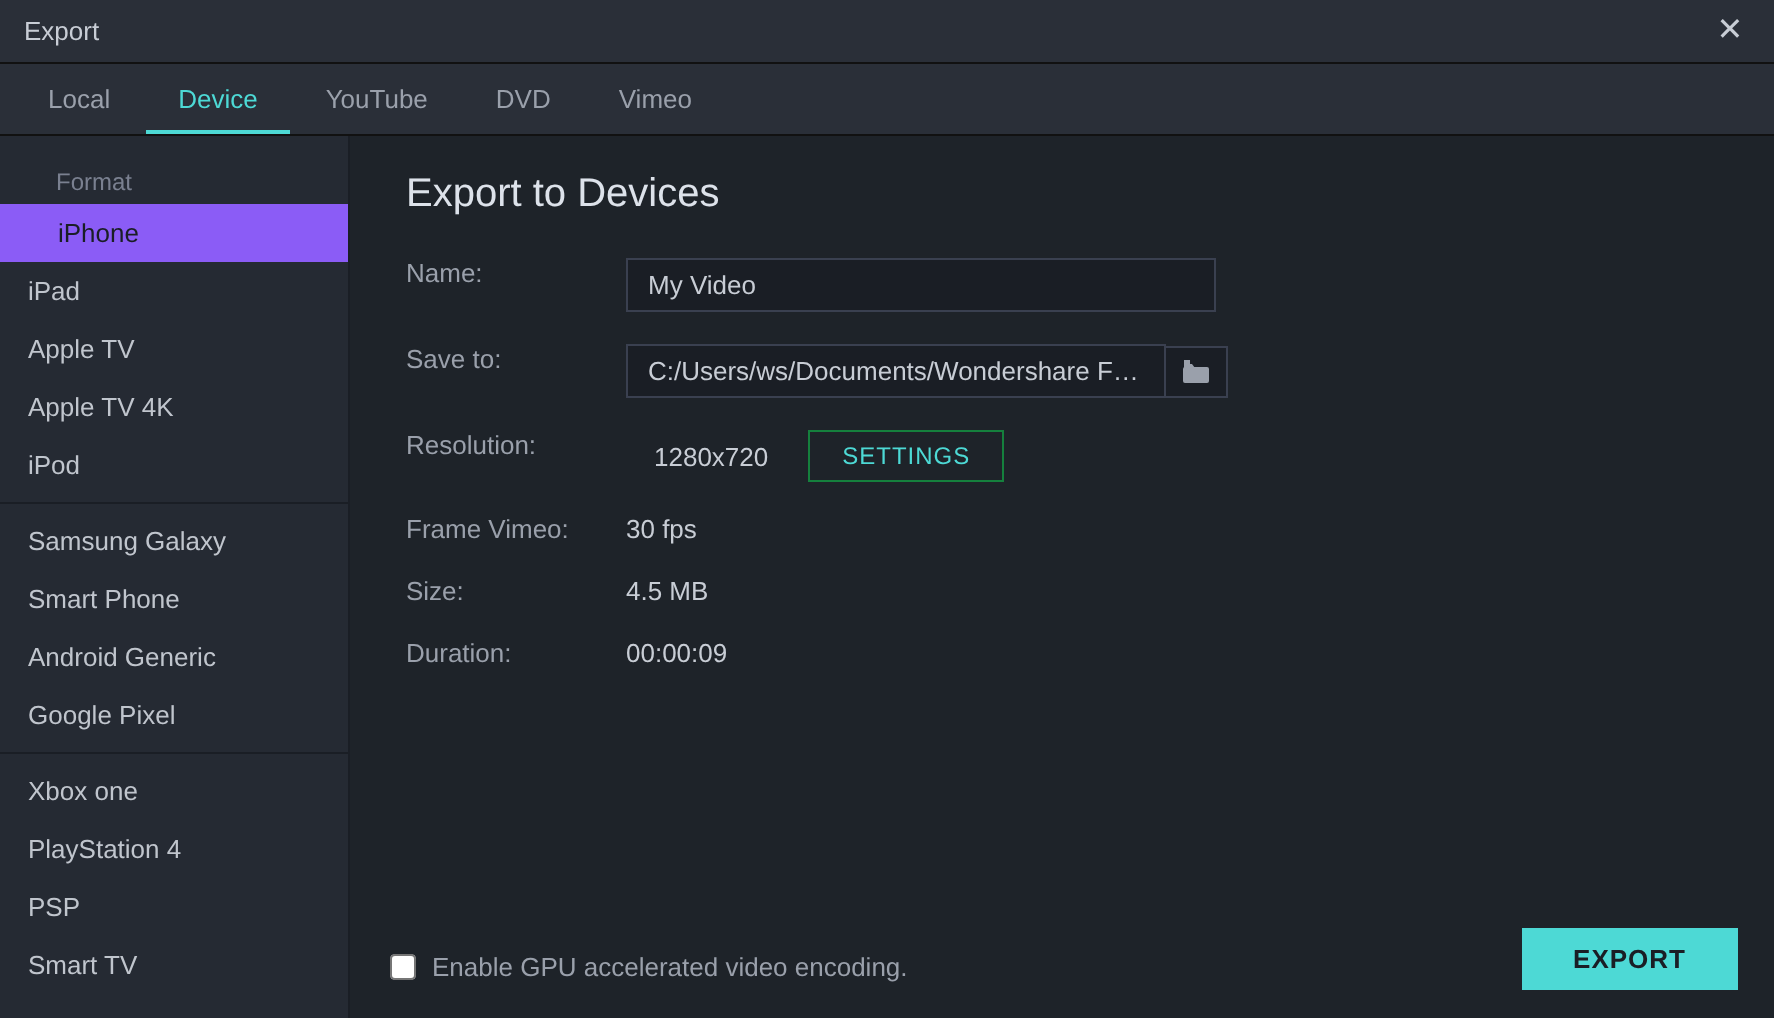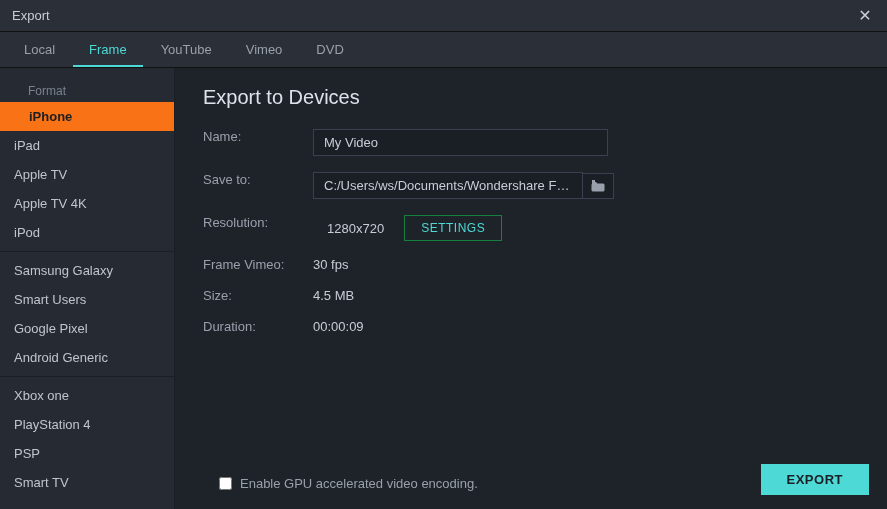--- a/index.html
+++ b/index.html
@@ -84,23 +84,23 @@
       text-transform: none;
     }
     .sidebar-item {
       padding: 7px 14px;
       cursor: pointer;
       color: #c0c5cd;
       font-size: 13px;
       border-radius: 0;
     }
     .sidebar-item.active {
-      background: #f97316;
+      background: #8b5cf6;
       color: #1a1e25;
-      font-weight: 700;
+      font-weight: 400;
       padding-left: 29px;
     }
 
     
     .content {
       flex: 1;
       padding: 18px 28px;
       position: relative;
     }
     .content-title {
@@ -182,21 +182,21 @@
       font-size: 12px;
       cursor: pointer;
       letter-spacing: 0.5px;
       text-transform: uppercase;
     }
 
     
     .checkbox-row {
       position: absolute;
       bottom: 18px;
-      left: 44px;
+      left: 20px;
       display: flex;
       align-items: center;
       gap: 8px;
     }
     .gpu-checkbox {
       width: 13px;
       height: 13px;
       accent-color: #4dd9d5;
       cursor: pointer;
     }
@@ -231,40 +231,40 @@
 </head>
 <body>
 
 <div class="titlebar">
   <span class="titlebar-title">Export</span>
   <button class="titlebar-close">✕</button>
 </div>
 
 <div class="tabbar">
   <div class="tab">Local</div>
-  <div class="tab active">Frame</div>
+  <div class="tab active">Device</div>
   <div class="tab">YouTube</div>
+  <div class="tab">DVD</div>
   <div class="tab">Vimeo</div>
-  <div class="tab">DVD</div>
 </div>
 
 <div class="main-layout">
 
   <div class="sidebar">
     <div class="sidebar-section-label">Format</div>
     <div class="sidebar-item active">iPhone</div>
     <div class="sidebar-item">iPad</div>
     <div class="sidebar-item">Apple TV</div>
     <div class="sidebar-item">Apple TV 4K</div>
     <div class="sidebar-item">iPod</div>
     <div class="divider"></div>
     <div class="sidebar-item">Samsung Galaxy</div>
-    <div class="sidebar-item">Smart Users</div>
+    <div class="sidebar-item">Smart Phone</div>
+    <div class="sidebar-item">Android Generic</div>
     <div class="sidebar-item">Google Pixel</div>
-    <div class="sidebar-item">Android Generic</div>
     <div class="divider"></div>
     <div class="sidebar-item">Xbox one</div>
     <div class="sidebar-item">PlayStation 4</div>
     <div class="sidebar-item">PSP</div>
     <div class="sidebar-item">Smart TV</div>
   </div>
 
   <div class="content">
     <div class="content-title">Export to Devices</div>
 

